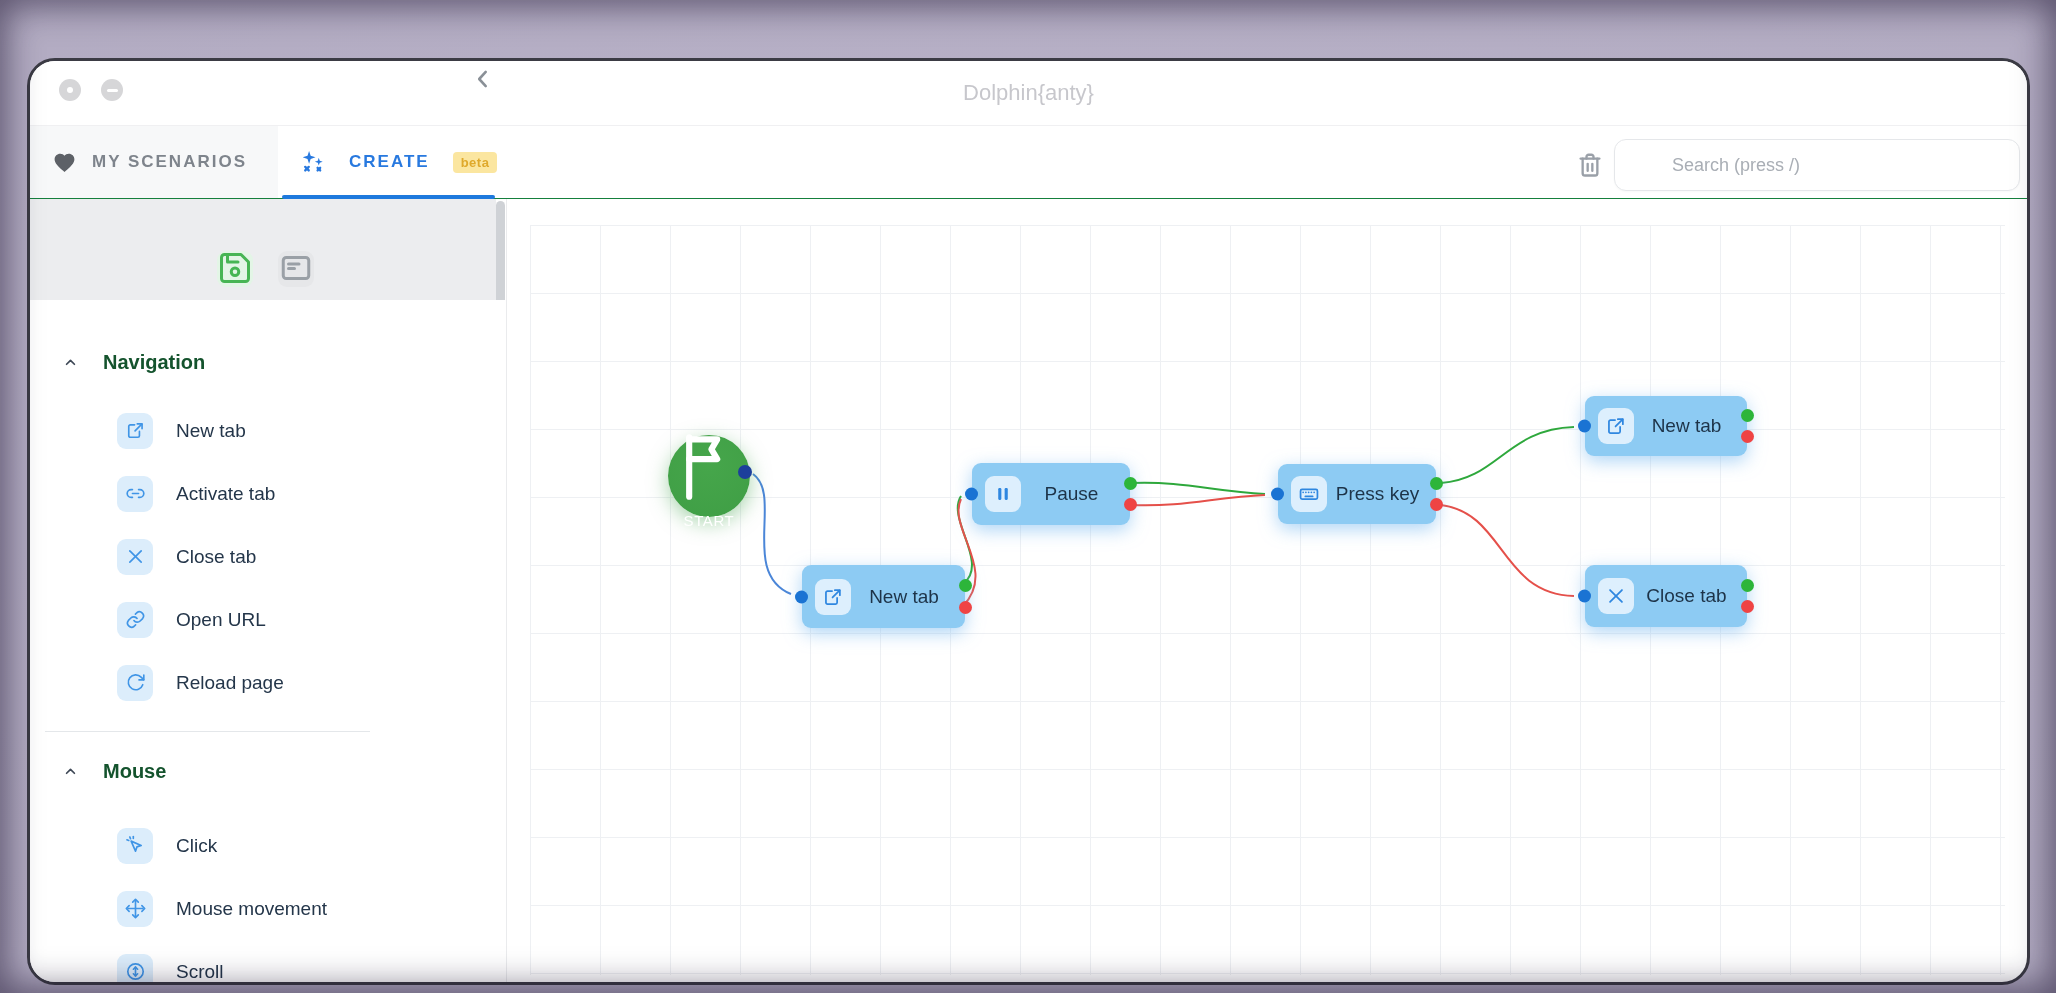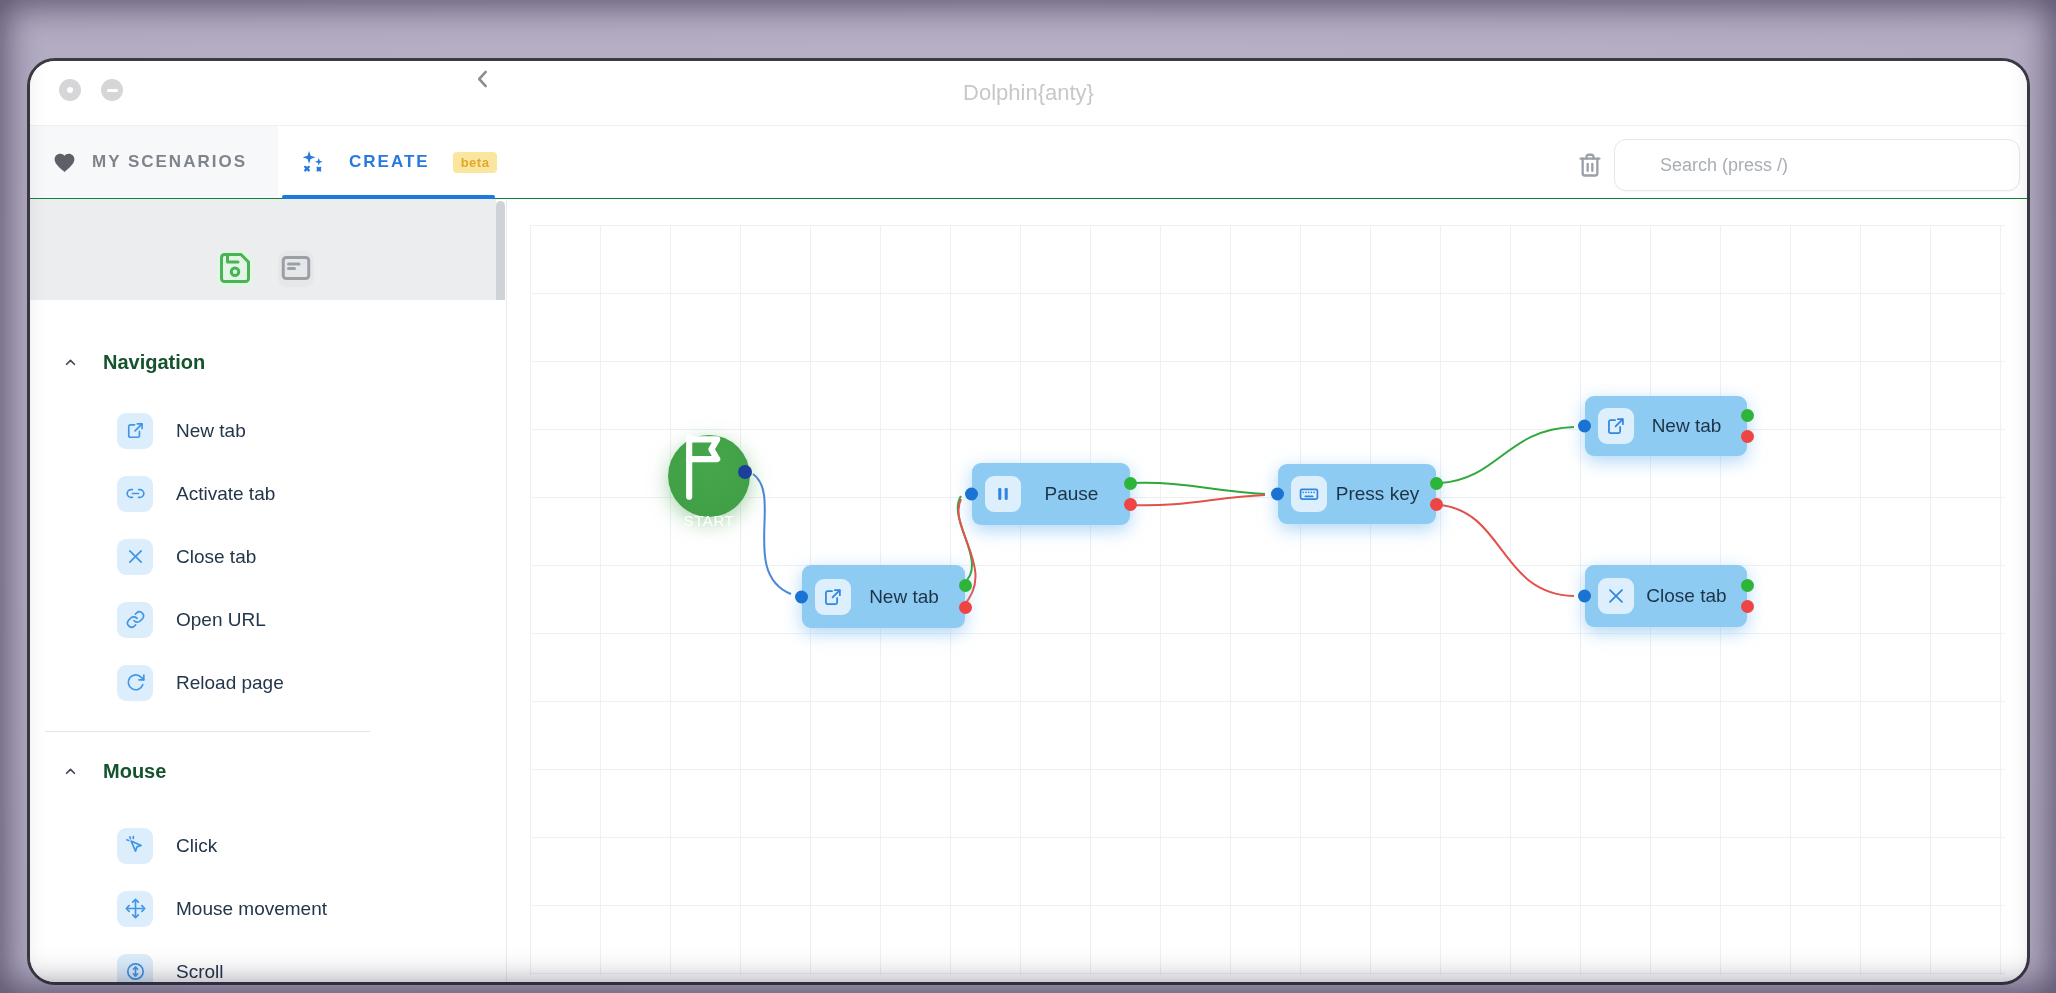--- a/index.html
+++ b/index.html
@@ -21,21 +21,21 @@
   
   .tabrow{position:absolute;top:65px;left:0;right:0;height:72px;background:#fff;border-bottom:1px solid #15803d;}
   .tab-scenarios{position:absolute;left:0;top:0;width:248px;height:72px;background:#f7f8f9;display:flex;align-items:center;gap:15px;padding-left:22px;box-sizing:border-box;color:#7e848c;font-size:17px;letter-spacing:2px;font-weight:600;cursor:pointer;}
   .tab-scenarios .icon{width:25px;height:25px;color:#5d6167;}
   .tab-create{position:absolute;left:248px;top:0;width:251px;height:72px;display:flex;align-items:center;gap:23px;padding-left:20px;box-sizing:border-box;color:#2879df;font-size:17px;letter-spacing:2px;font-weight:600;cursor:pointer;}
   .tab-create .icon{width:28px;height:28px;color:#2879df;}
   .beta{background:#fbe6a0;color:#dfa92c;font-size:13px;font-weight:700;letter-spacing:.5px;padding:3px 8px;border-radius:4px;}
   .underline{position:absolute;left:4px;bottom:-1px;width:213px;height:4px;background:#1e79dd;border-radius:2px;}
   .trash-btn{position:absolute;left:1546px;top:24px;width:28px;height:30px;color:#9aa0a8;cursor:pointer;background:none;border:none;padding:0;}
   .trash-btn svg{width:100%;height:100%;}
-  .search{position:absolute;left:1584px;top:13px;width:406px;height:52px;border:1px solid #e5e7ea;border-radius:12px;background:#fff;display:flex;align-items:center;gap:12px;padding:0 10px;box-sizing:border-box;box-shadow:0 1px 2px rgba(0,0,0,.03);}
+  .search{position:absolute;left:1584px;top:13px;width:406px;height:52px;border:1px solid #e5e7ea;border-radius:12px;background:#fff;display:flex;align-items:center;gap:12px;padding:0 22px;box-sizing:border-box;box-shadow:0 1px 2px rgba(0,0,0,.03);}
   .search .icon{width:21px;height:21px;color:#7d838b;flex:0 0 21px;}
   .search input{border:none;outline:none;flex:1;font-size:18px;color:#3a3f46;font-family:"Liberation Sans",sans-serif;background:transparent;}
   .search input::placeholder{color:#a9aeb5;}
 
   
   .sidebar-head{position:absolute;left:0;top:138px;width:466px;height:101px;background:#ecedef;}
   .hbtn{position:absolute;top:52px;width:36px;height:36px;border-radius:9px;border:none;display:flex;align-items:center;justify-content:center;cursor:pointer;padding:0;}
   .hbtn svg{width:20px;height:20px;}
   .hbtn.save{left:187px;background:#e3f5e6;color:#47b554;}
   .hbtn.tmpl{left:248px;background:#e6e7e9;color:#9aa0a6;}

